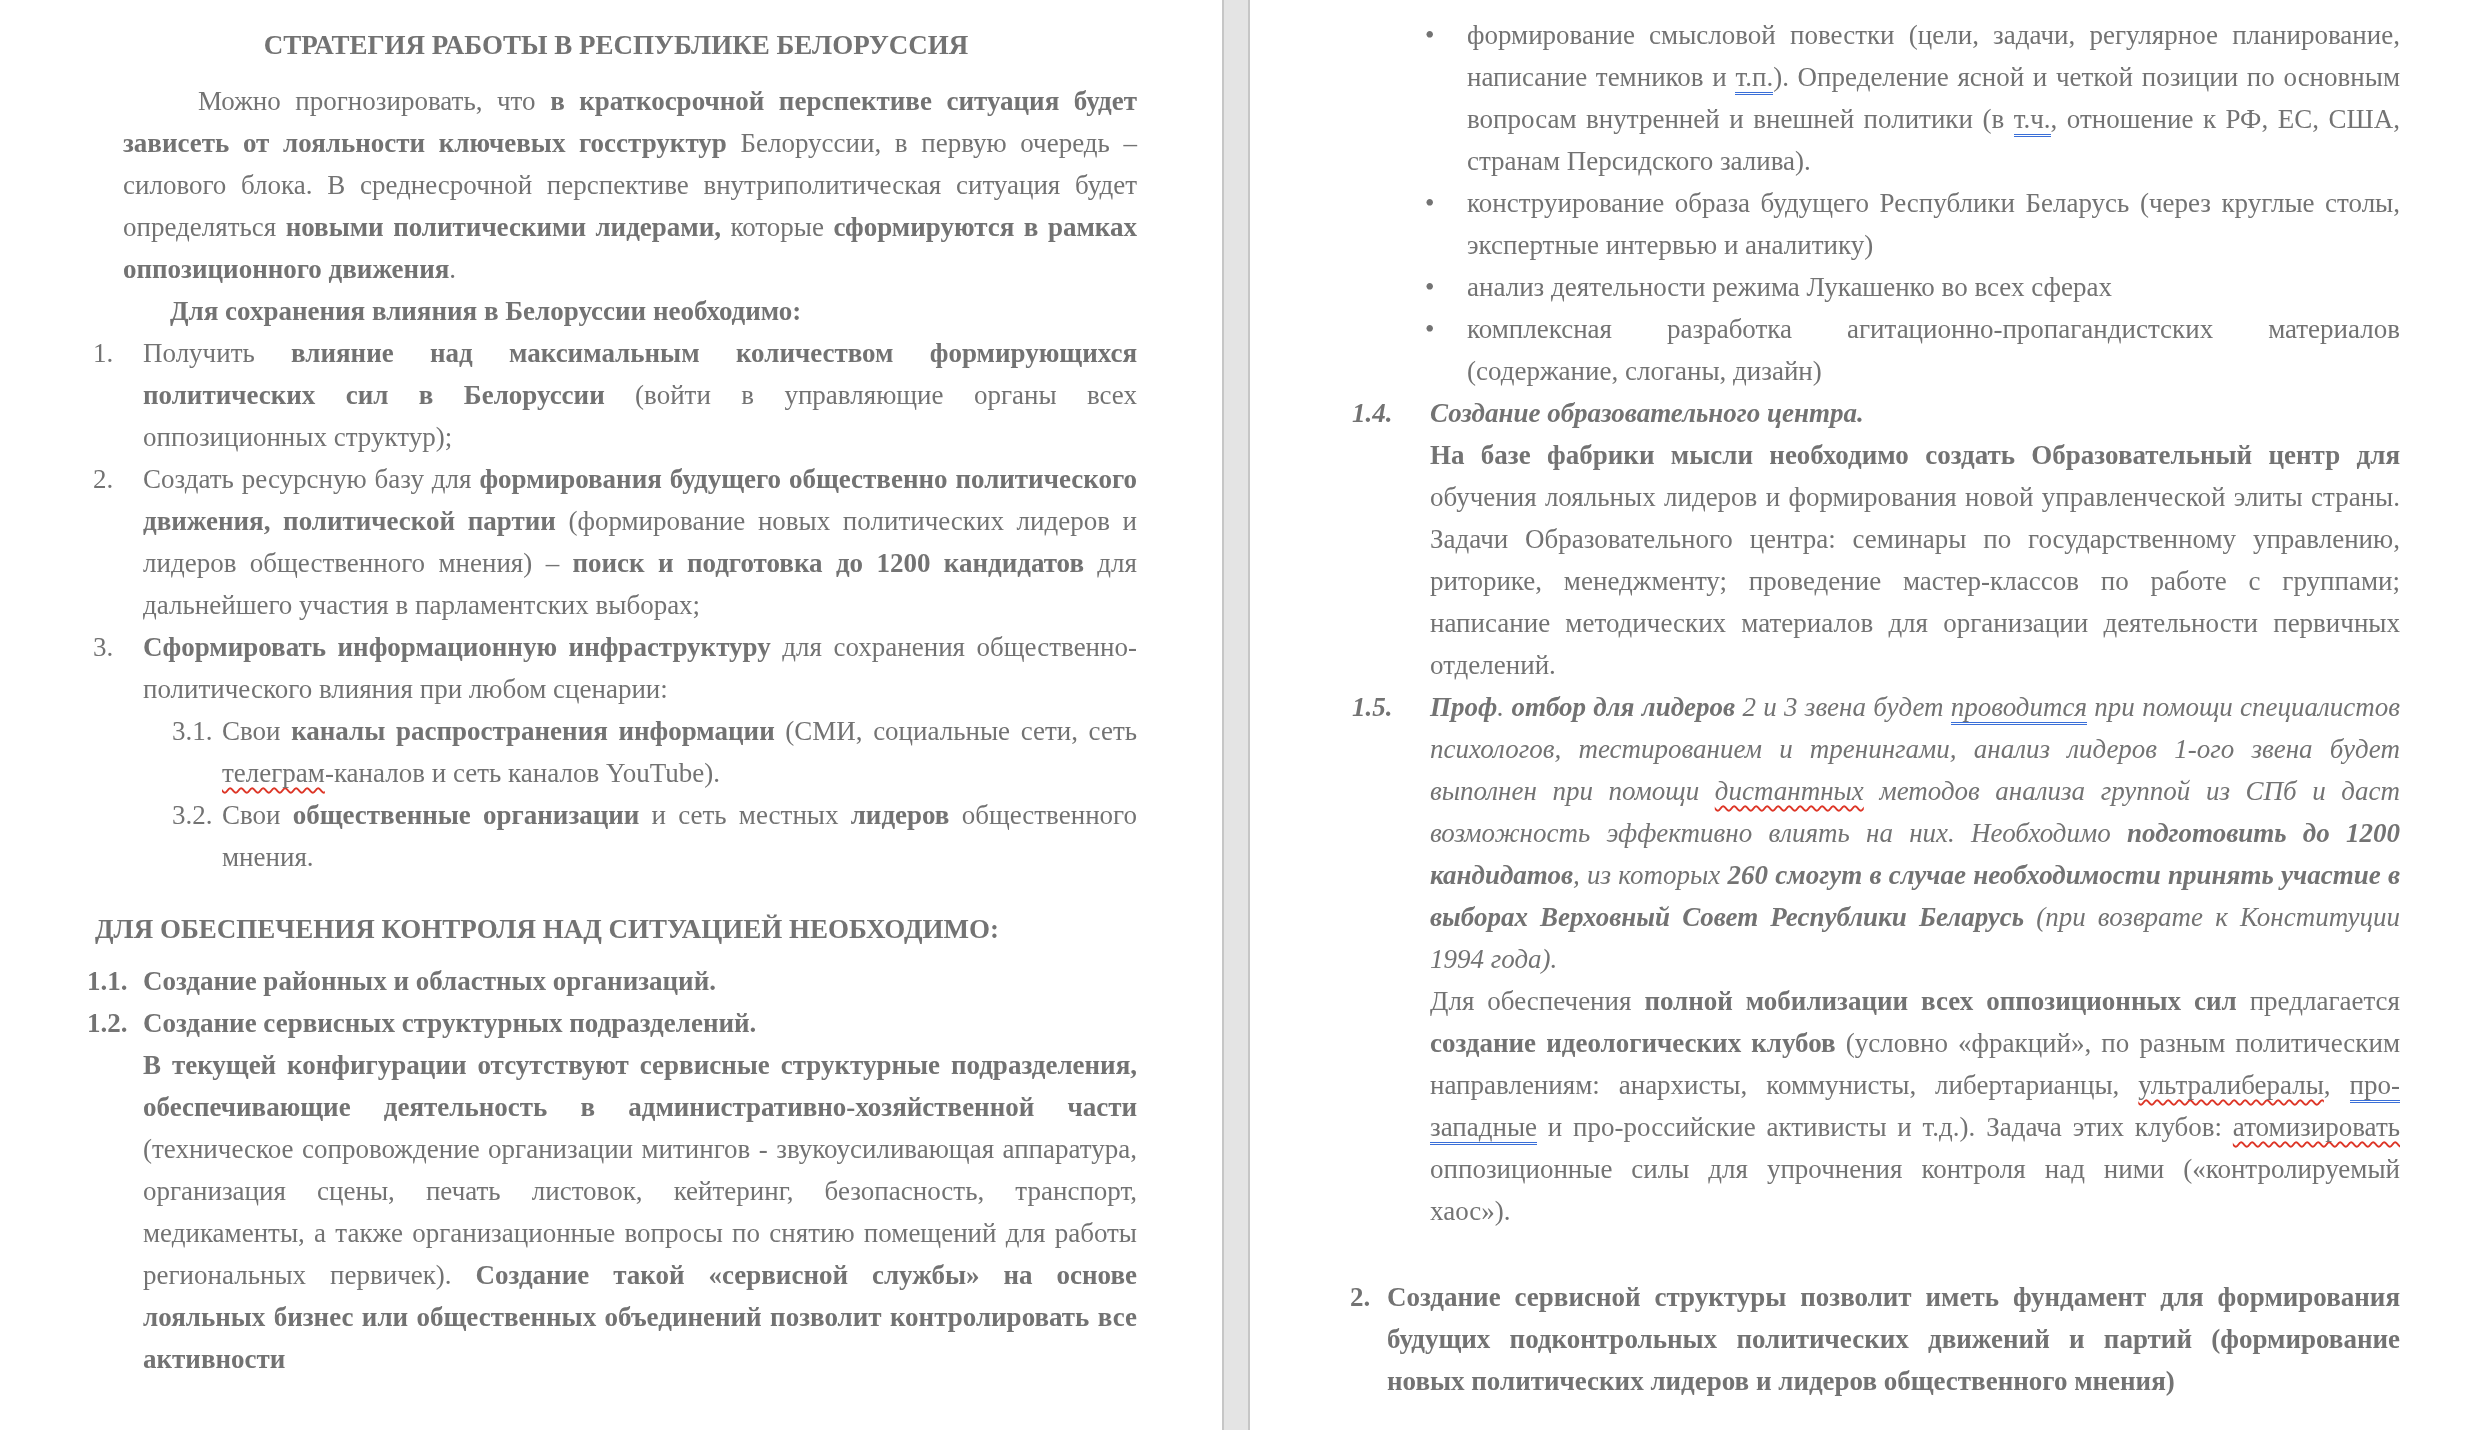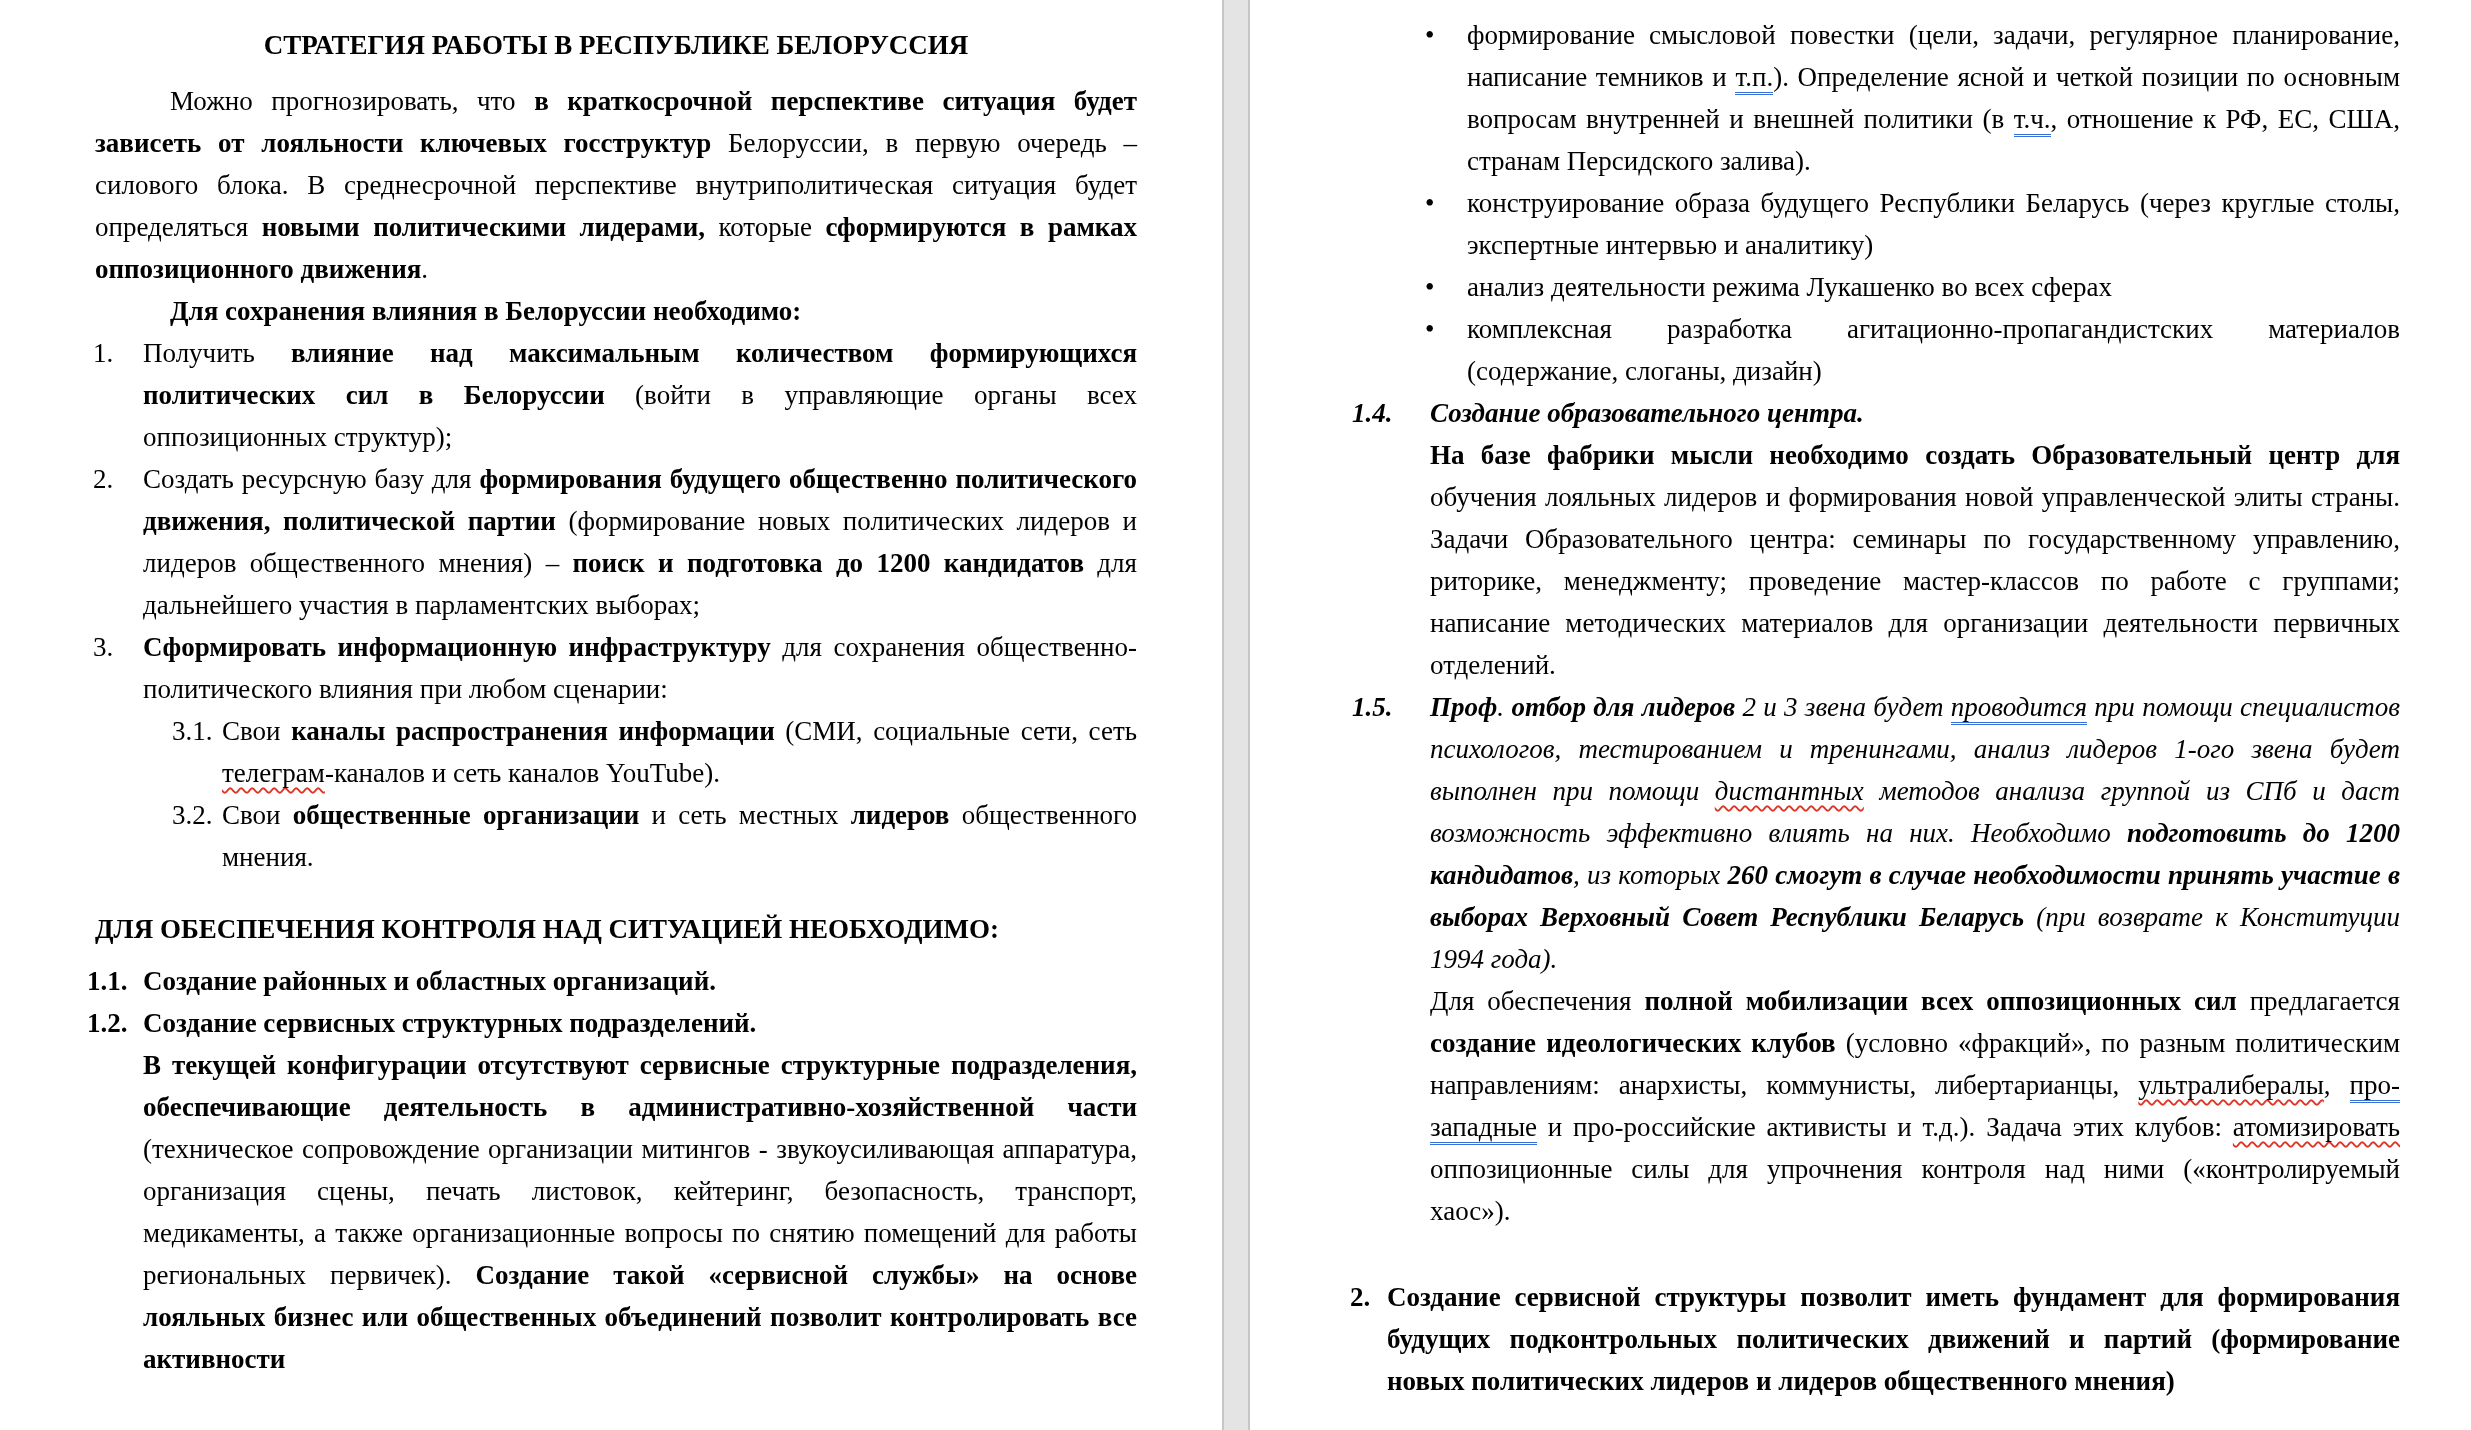--- a/index.html
+++ b/index.html
@@ -3,34 +3,34 @@
 <meta charset="utf-8">
 <style>
   html,body{margin:0;padding:0;}
   body{
     width:2471px;height:1430px;overflow:hidden;background:#ffffff;
     display:flex;flex-direction:row;
     font-family:"Liberation Serif","DejaVu Serif",serif;
   }
   .page{
     background:#fff;height:1430px;box-sizing:border-box;overflow:hidden;
-    font-size:27px;line-height:42px;color:#000000;text-align:justify;
+    font-size:27px;line-height:42px;color:#737373;text-align:justify;
   }
   #pageL{width:1222px;padding:24px 85px 0 95px;}
   #pageR{width:1221px;padding:14px 71px 0 78px;}
   .gapbar{
     width:28px;height:1430px;box-sizing:border-box;flex:0 0 28px;
     background:var(--page-gap,#e4e4e4);
     border-left:2px solid var(--gap-border,#c6c6c6);
     border-right:2px solid var(--gap-border,#c6c6c6);
   }
   .blk{margin:0;}
   .b{font-weight:700;}
   .title{text-align:center;font-weight:700;margin-bottom:14px;}
-  .para{text-indent:75px;}
+  .para{text-indent:75px;margin-left:28px;}
   .subheading{text-indent:75px;font-weight:700;}
   .bigheading{text-align:left;font-weight:700;margin:30px 0 10px;}
   .ol1,.ol2,.numsec,.bullet{position:relative;}
   .num,.marker{position:absolute;}
   #pageL .ol1{padding-left:48px;}   #pageL .ol1>.num{left:-2px;}
   #pageL .ol2{padding-left:127px;}  #pageL .ol2>.num{left:77px;}
   #pageL .numsec{padding-left:48px;}#pageL .numsec>.num{left:-8px;font-weight:700;}
   #pageL .seccont{padding-left:48px;}
   #pageR .numsec{padding-left:102px;font-style:italic;}#pageR .numsec>.num{left:24px;font-weight:700;}
   #pageR .seccont{padding-left:102px;}

